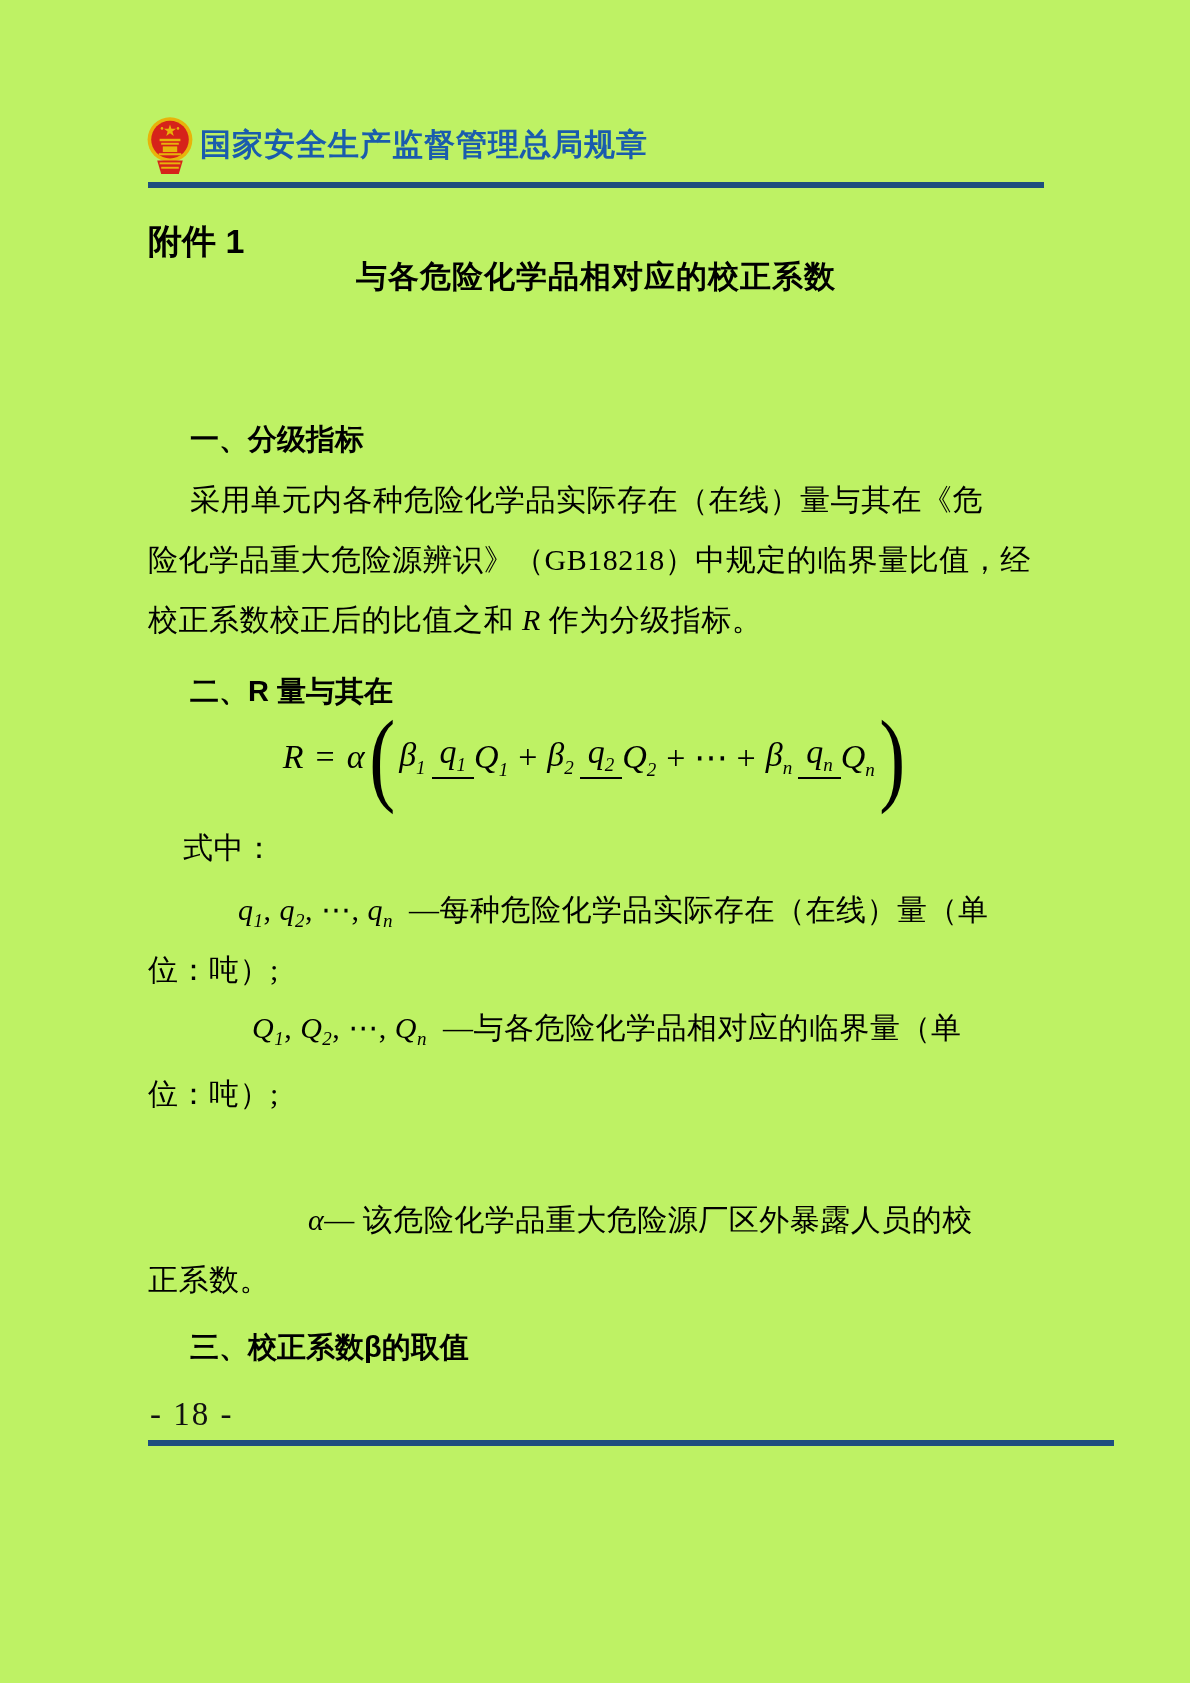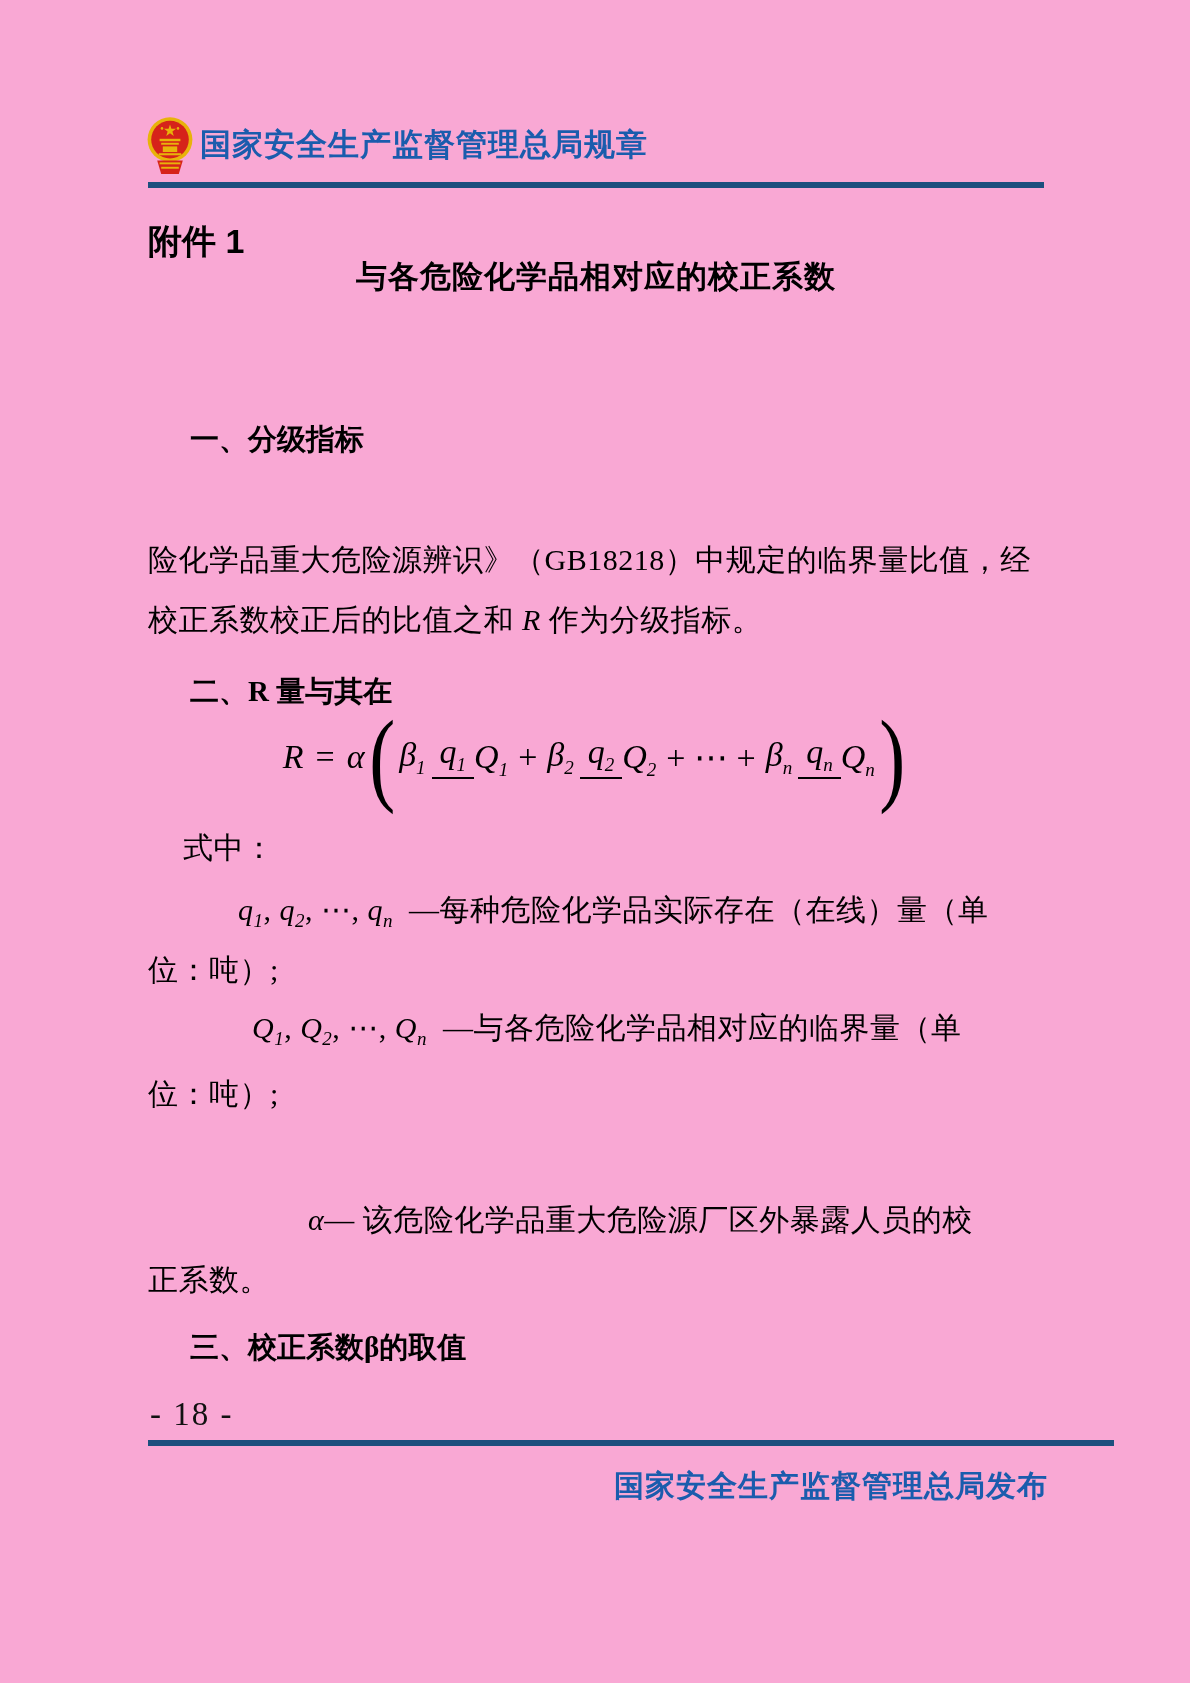--- a/index.html
+++ b/index.html
@@ -5,21 +5,21 @@
   :root{
     --accent-blue:#1a5cad;
     --rule-blue:#1d4f7e;
     --ink:#111;
   }
   *{margin:0;padding:0;box-sizing:border-box;}
   html,body{background:#9b9b9b;}
   .page{
     position:relative;
     width:1190px;height:1683px;
-    background:#f9a8d4;
+    background:#bef264;
     margin:0 auto;
     overflow:hidden;
     font-family:"Liberation Serif","DejaVu Serif",serif;
     color:var(--ink);
   }
   .abs{position:absolute;}
   
   .hdr-title{
     left:200px;top:124px;
     font-family:"Liberation Sans","DejaVu Sans",sans-serif;
@@ -34,21 +34,21 @@
     font-family:"Liberation Sans","DejaVu Sans",sans-serif;
     font-weight:bold;font-size:34px;color:#000;margin-top:13px;
   }
   .doc-title{
     left:148px;top:256px;width:896px;text-align:center;
     font-family:"Liberation Sans","DejaVu Sans",sans-serif;
     font-weight:bold;font-size:31px;color:#000;letter-spacing:1px;
   }
   
   .h-sec{
-    font-family:Liberation Serif, serif;
+    font-family:Liberation Sans, sans-serif;
     font-weight:bold;font-size:29px;color:#000;white-space:nowrap;
   }
   .h1{left:190px;top:420px;}
   .h2{left:190px;top:672px;}
   .h3{left:190px;top:1328px;}
   
   .bl{
     font-size:30px;line-height:36px;white-space:nowrap;color:#000;
     letter-spacing:0.5px;
   }
@@ -116,20 +116,21 @@
     <rect x="17" y="57.5" width="26" height="2.4" fill="#e8b30a"></rect>
     <rect x="19" y="63" width="22" height="2.4" fill="#e8b30a"></rect>
   </svg>
   <div class="abs hdr-title">国家安全生产监督管理总局规章</div>
   <div class="abs hdr-rule"></div>
 
   <div class="abs attachment">附件 1</div>
   <div class="abs doc-title">与各危险化学品相对应的校正系数</div>
 
   <div class="abs h-sec h1">一、分级指标</div>
+  <div class="abs bl p1l1">采用单元内各种危险化学品实际存在（在线）量与其在《危</div>
   <div class="abs bl p1l2">险化学品重大危险源辨识》（GB18218）中规定的临界量比值，经</div>
   <div class="abs bl p1l3"><span>校正系数校正后的比值之和 </span><span class="it">R</span><span> 作为分级指标。</span></div>
 
   <div class="abs h-sec h2">二、R 量与其在</div>
 
   <div class="abs formula">
     <span class="it">R</span>
     <span class="f-eq">=</span>
     <span class="it">α</span>
     <span class="f-paren">(</span>
@@ -174,15 +175,14 @@
 
   <div class="abs bl defa">
     <span><span class="sym">α</span></span><span>— 该危险化学品重大危险源厂区外暴露人员的校</span>
   </div>
   <div class="abs bl cont3">正系数。</div>
 
   <div class="abs h-sec h3">三、校正系数β的取值</div>
 
   <div class="abs pagenum">- 18 -</div>
   <div class="abs ftr-rule"></div>
-  <div class="abs ftr-text">国家安全生产监督管理总局发布</div>
 
 </div>
 
 </body></html>

